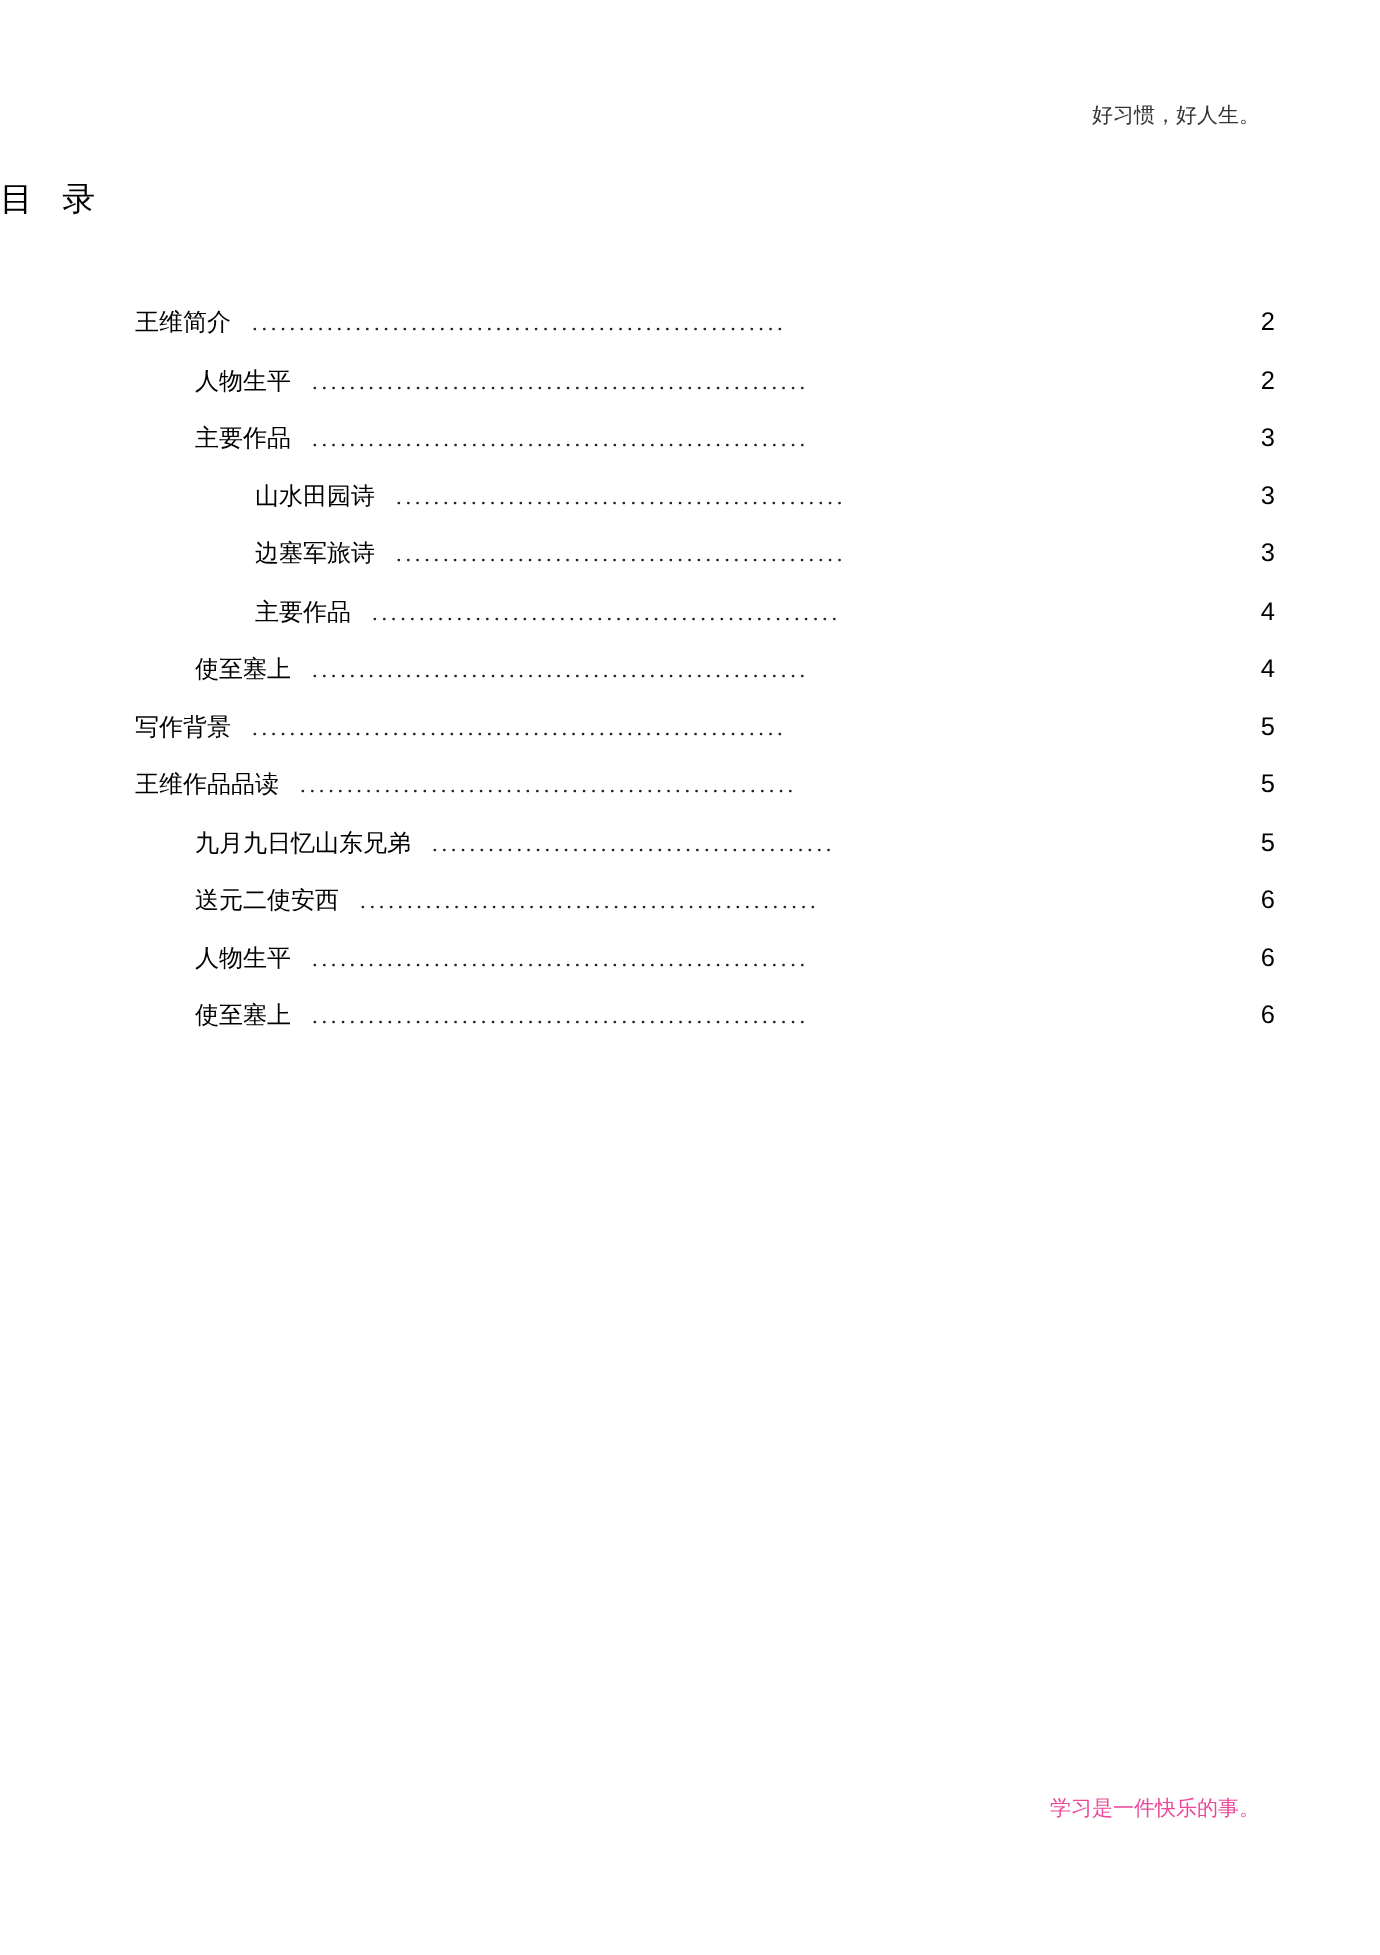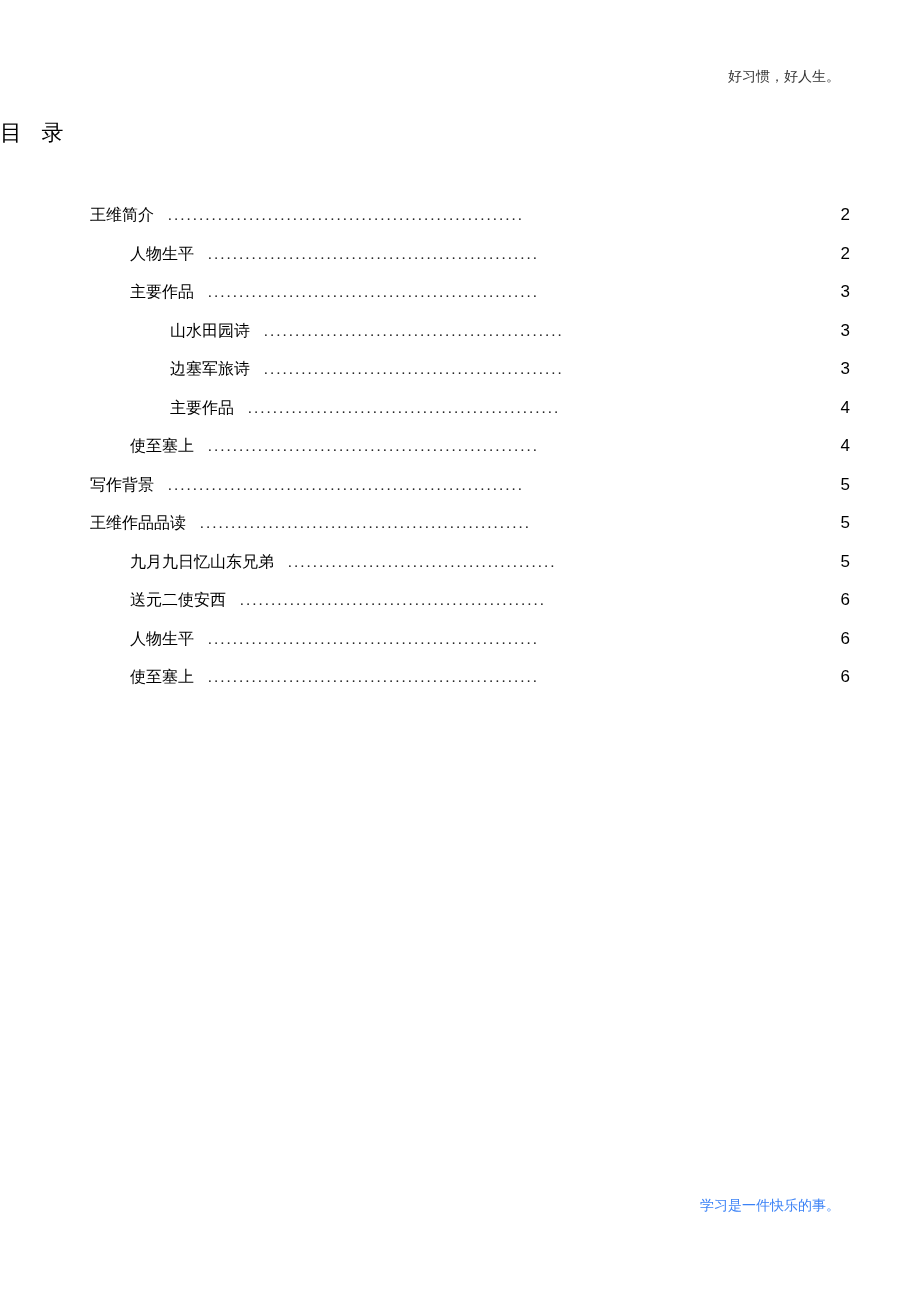--- a/index.html
+++ b/index.html
@@ -61,21 +61,21 @@
       width: 30px;
       text-align: right;
       font-family: Arial, sans-serif;
       font-size: 17px;
     }
     .footer-text {
       position: absolute;
       bottom: 88px;
       right: 80px;
       font-size: 14px;
-      color: #3b82f6;
+      color: #ec4899;
       margin-top: 33px;
     }
   </style>
 </head>
 <body>
 
 <div class="header-text">好习惯，好人生。</div>
 
 <div class="page-title">目 录</div>
 

